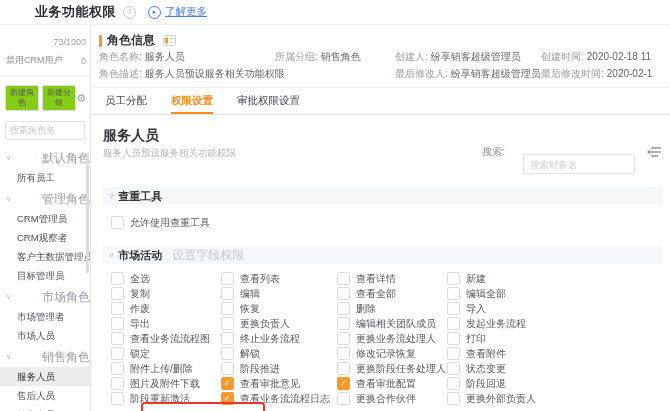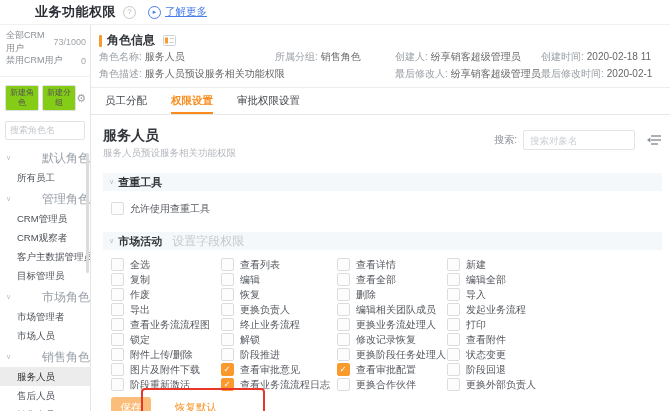--- a/index.html
+++ b/index.html
@@ -59,22 +59,22 @@
 
   .tabs{display:flex;align-items:stretch;height:26px;border-top:1px solid #ececec;border-bottom:1px solid #e6e6e6;padding-left:14px;}
   .tab{font-size:10.5px;color:#41454b;line-height:25px;margin-right:24px;cursor:pointer;border-bottom:2px solid transparent;}
   .tab.active{color:#fa8c1d;border-bottom-color:#fa8c1d;font-weight:bold;}
 
   .perm{padding:12px 8px 0 12px;position:relative;}
   .perm-head{display:flex;align-items:flex-start;}
   .perm-title{font-size:14px;font-weight:bold;color:#33363b;line-height:16px;}
   .perm-sub{font-size:9.5px;color:#b4b8bd;margin-top:4px;}
   .perm-search{margin-left:auto;display:flex;align-items:center;margin-top:3px;}
-  .perm-search .psl{font-size:10px;color:#8a8f96;margin-right:6px;}
-  .perm-search input{width:112px;height:20px;box-sizing:border-box;border:1px solid #e4e4e4;border-radius:2px;font-size:9.5px;padding:0 6px;color:#555;outline:none;font-family:inherit;}
+  .perm-search .psl{font-size:10px;color:#8a8f96;margin-right:18px;}
+  .perm-search input{width:112px;height:20px;box-sizing:border-box;border:1px solid #e4e4e4;border-radius:2px;font-size:9.5px;padding:0 6px;color:#555;outline:none;font-family:inherit;margin-top:24px;}
   .perm-search input::placeholder{color:#ccd0d4;}
   .filter-icon{margin-left:12px;cursor:pointer;display:inline-flex;}
 
   .sec-bar{display:flex;align-items:center;height:18px;background:#f5f8fa;margin-top:13px;padding-left:6px;}
   .sec-bar .sec-title{font-size:11px;font-weight:bold;color:#33363b;}
   .sec-bar .caret{margin-right:4px;}
   .sec-link{font-size:12px;color:#c3c9cf;margin-left:10px;cursor:pointer;}
 
   .single-row{margin:10px 0 0 8px;}
   .gcell{display:inline-flex;cursor:pointer;}
@@ -100,21 +100,20 @@
     <span class="icon-help"></span>
     <span class="icon-play"></span>
     <span class="learn-more">了解更多</span>
   </div>
 
   <div class="body-row">
 
     <div class="sidebar">
       <div class="stats">
         <div class="stat">
-          <span class="sl">全部CRM用户</span>
           <span class="sv">73/1000</span>
         </div>
         <div class="stat">
           <span class="sl">禁用CRM用户</span>
           <span class="sv">0</span>
         </div>
       </div>
       <div class="side-actions">
         <button class="sb-btn">新建角色</button>
         <button class="sb-btn">新建分组</button>

